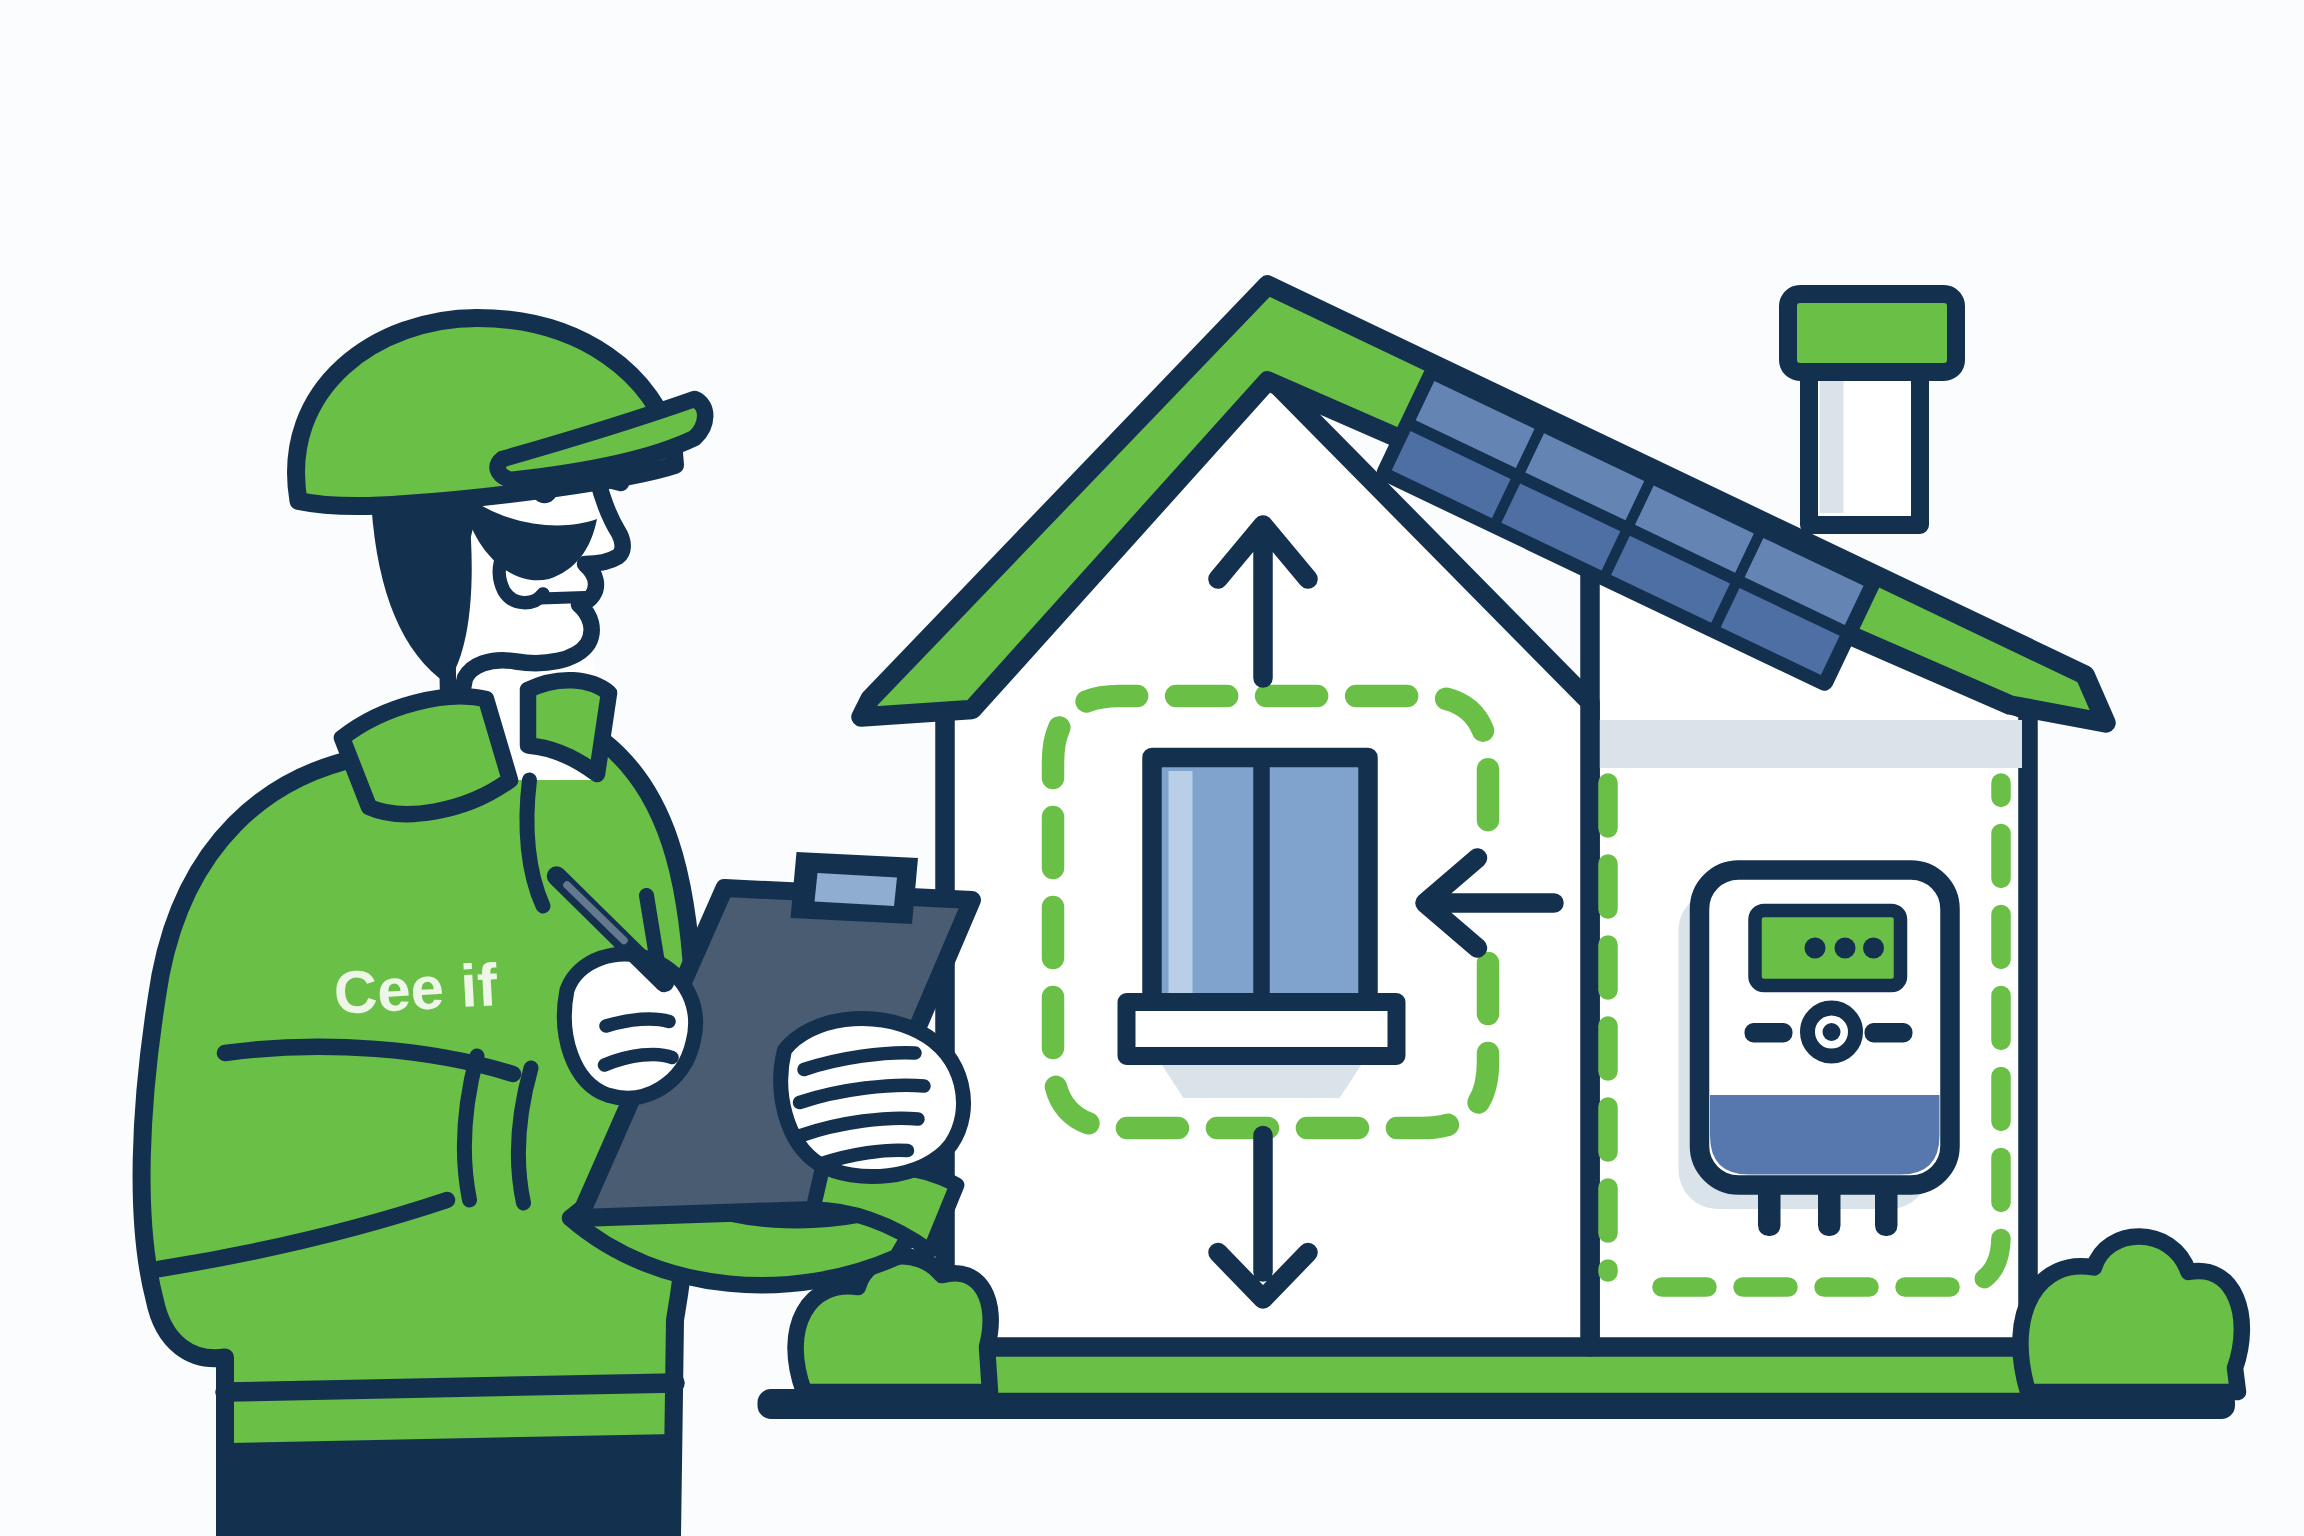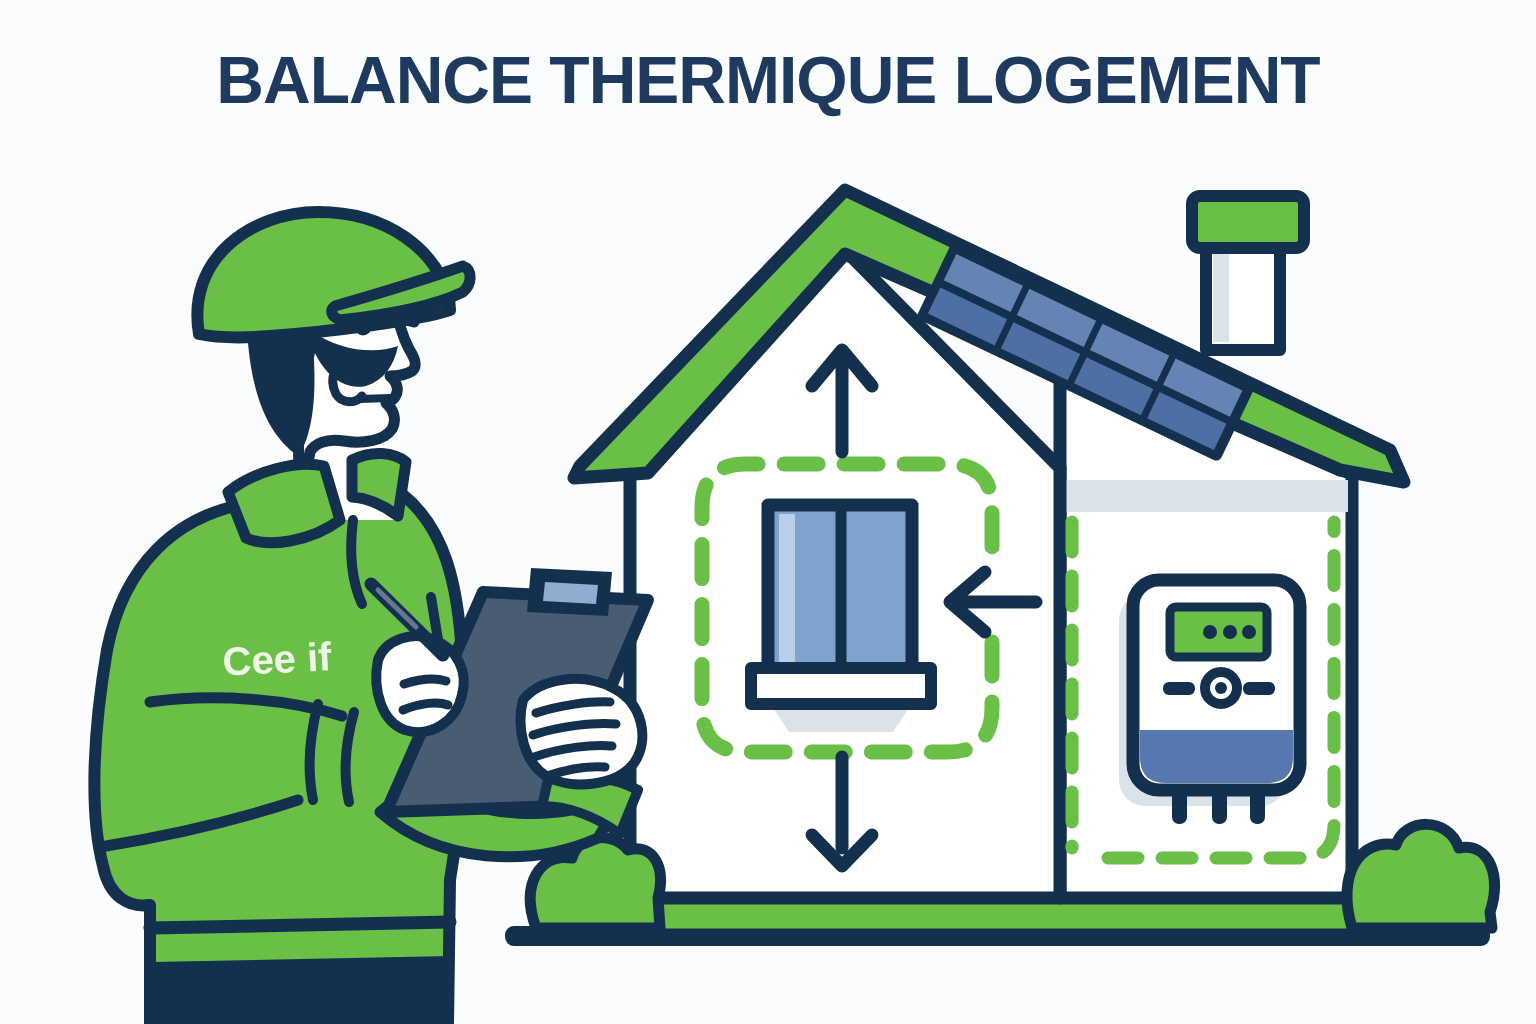--- a/index.html
+++ b/index.html
@@ -142,14 +142,13 @@
       <g>
         <path d="M431,597 L440,652" class="f-none s-navy" stroke-width="10"></path>
         <path d="M378,660 C385,640 412,630 435,640 C458,650 468,672 462,695 C456,722 430,738 405,730 C382,722 372,690 378,660 Z" class="f-white s-navy" stroke-width="10"></path>
         <path d="M371,584 L443,655" class="f-none s-navy" stroke-width="13"></path>
         <path d="M378,590 L416,627" class="f-none s-pen" stroke-width="5"></path>
         <path d="M404,684 C420,679 436,678 446,681 M403,710 C420,703 438,701 448,705" class="f-none s-navy" stroke-width="9"></path>
       </g>
     </g>
   </svg>
 
-  <div class="title">BALANCE THERMIQUE LOGEMENT</div>
 </div>
 
 </body></html>

